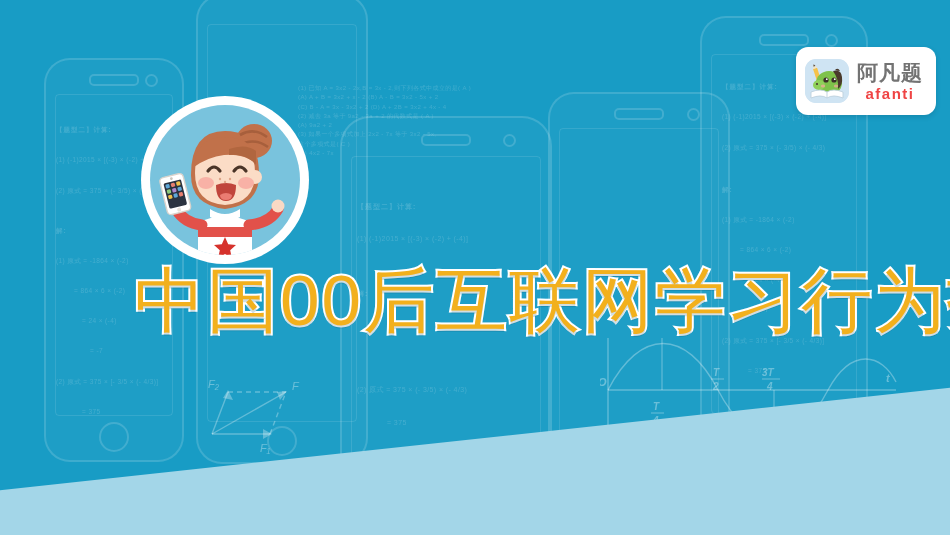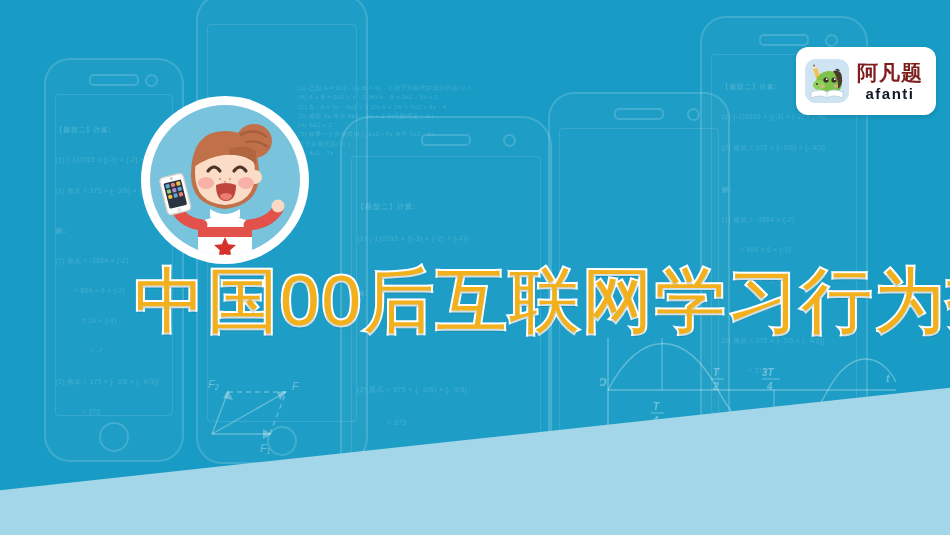--- a/index.html
+++ b/index.html
@@ -87,25 +87,25 @@
     border-radius:12px;display:flex;align-items:center;
     padding:0 9px;box-sizing:border-box;
     box-shadow:0 2px 5px rgba(0,50,70,.18);
   }
   #logo-mark{
     width:44px;height:44px;border-radius:11px;
     background:#cfe4f3;flex:0 0 auto;position:relative;overflow:hidden;
   }
   #logo-text{margin-left:8px;line-height:1;}
   #logo-cn{
-    font-size:21px;font-weight:bold;color:#7f1d1d;
+    font-size:21px;font-weight:bold;color:#737373;
     letter-spacing:1px;white-space:nowrap;
   }
   #logo-en{
-    font-size:15px;font-weight:bold;color:#0f172a;
+    font-size:15px;font-weight:bold;color:#ef4444;
     letter-spacing:1.5px;text-align:center;margin-top:3px;
   }
 </style>
 </head>
 <body>
 
 <div id="stage">
 
   <div class="bg-layer">
 

